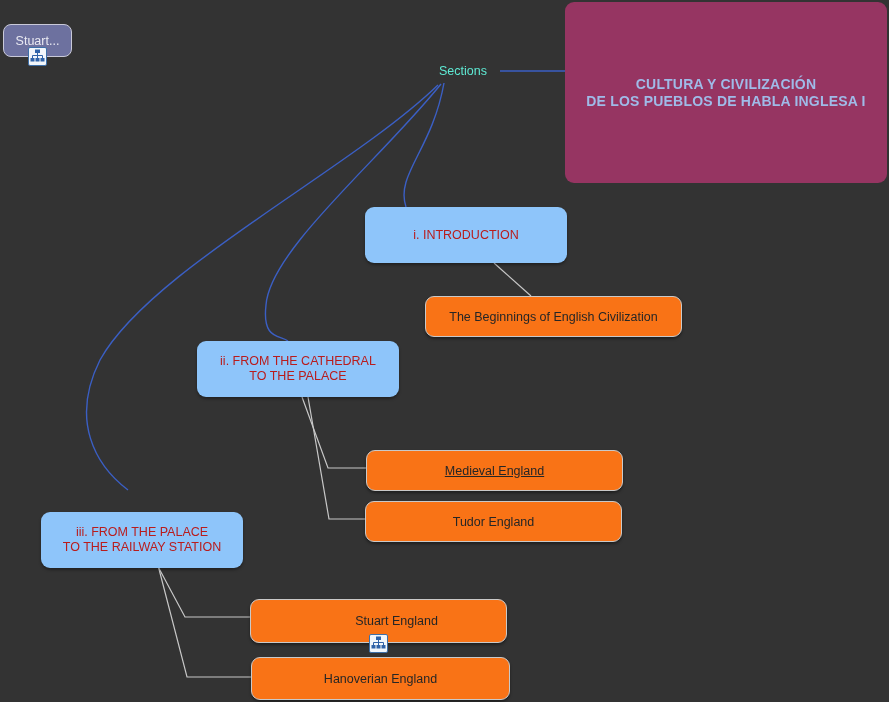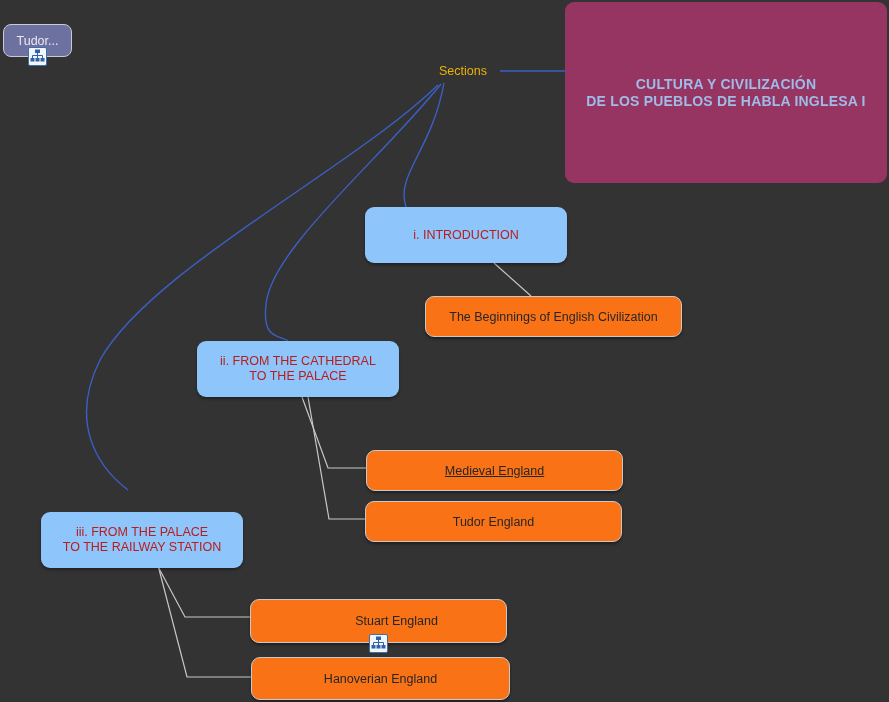--- a/index.html
+++ b/index.html
@@ -55,21 +55,21 @@
     line-height: 17px;
     padding: 0 8px;
   }
 
   
   .node-label {
     left: 430px;
     top: 62px;
     width: 66px;
     height: 18px;
-    color: #eab308;
+    color: #5eead4;
     font-size: 12.5px;
     background: transparent;
   }
 
   
   .node-blue {
     background: #8ec5fa;
     border-radius: 9px;
     color: #b91c1c;
     font-size: 12.5px;
@@ -165,21 +165,21 @@
   <div class="node node-white white-1">The Beginnings of English Civilization</div>
 
   <div class="node node-white white-2">Medieval England</div>
 
   <div class="node node-white white-3">Tudor England</div>
 
   <div class="node node-white white-4">Stuart England</div>
 
   <div class="node node-white white-5">Hanoverian England</div>
 
-  <div class="node node-howto">Tudor...</div>
+  <div class="node node-howto">Stuart...</div>
 
   <span class="tree-icon icon-howto">
     <svg width="17" height="17" viewBox="0 0 17 17" xmlns="http://www.w3.org/2000/svg">
       <rect x="6" y="1.5" width="5" height="3.5" fill="#2f62a8"></rect>
       <path d="M8.5 5 L8.5 7.5 M3.5 7.5 L13.5 7.5 M3.5 7.5 L3.5 10 M8.5 7.5 L8.5 10 M13.5 7.5 L13.5 10" stroke="#2f62a8" stroke-width="1" fill="none"></path>
       <rect x="1.5" y="10" width="4" height="3.5" fill="#2f62a8"></rect>
       <rect x="6.5" y="10" width="4" height="3.5" fill="#2f62a8"></rect>
       <rect x="11.5" y="10" width="4" height="3.5" fill="#2f62a8"></rect>
     </svg>
   </span>

